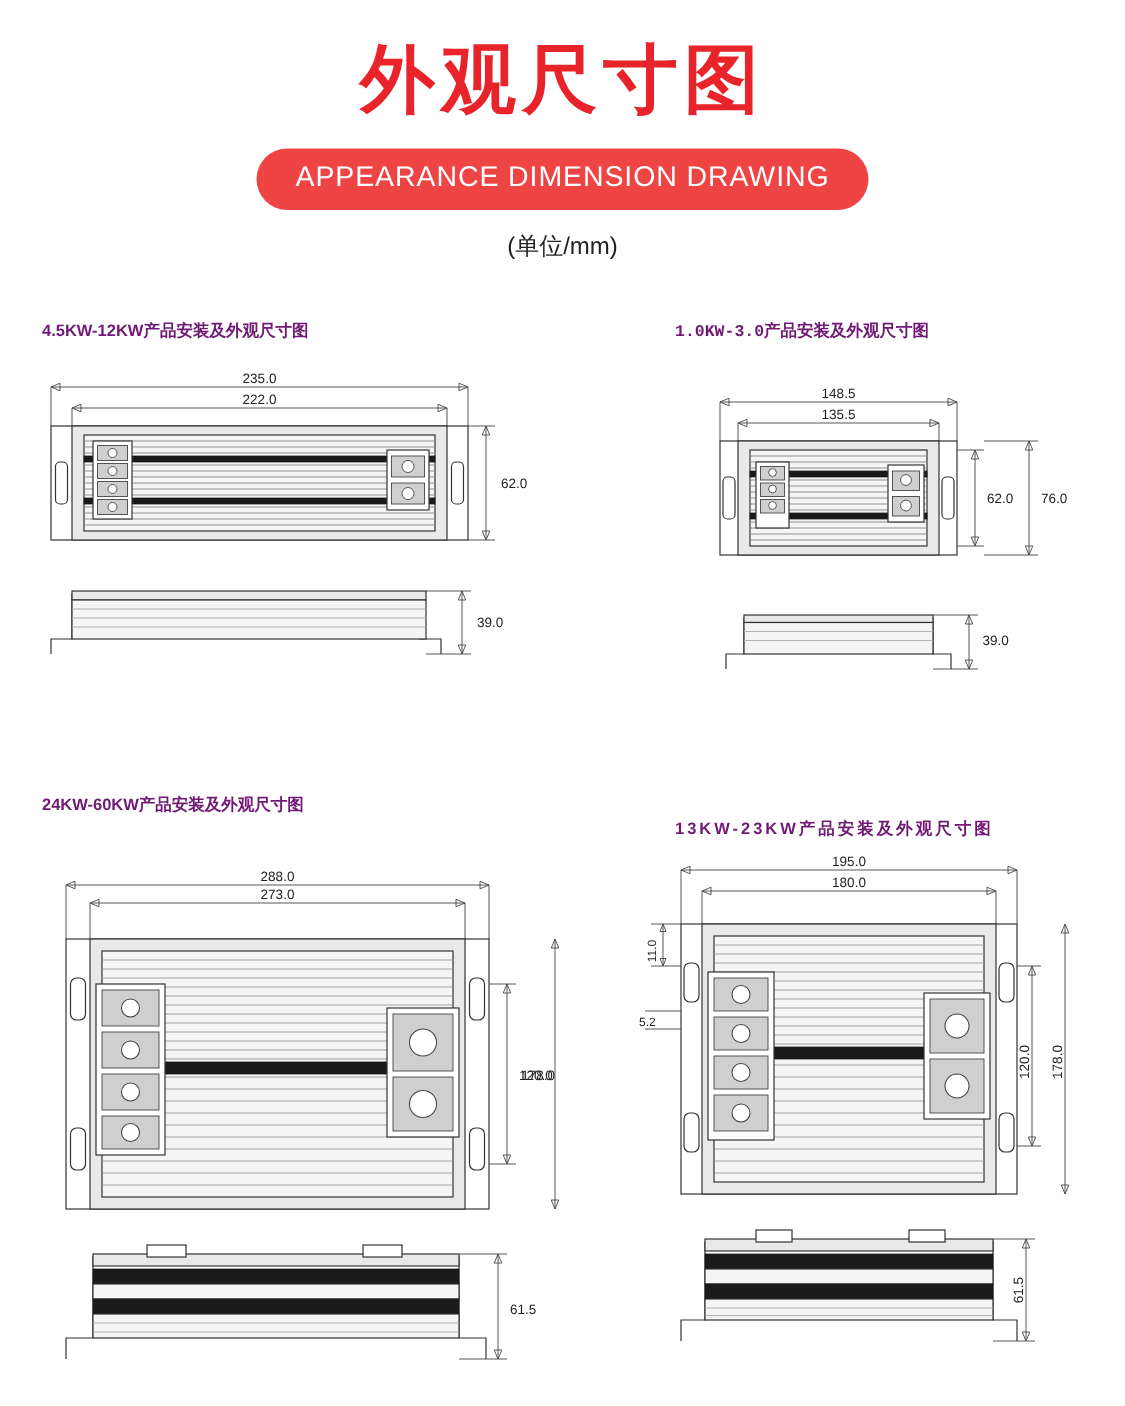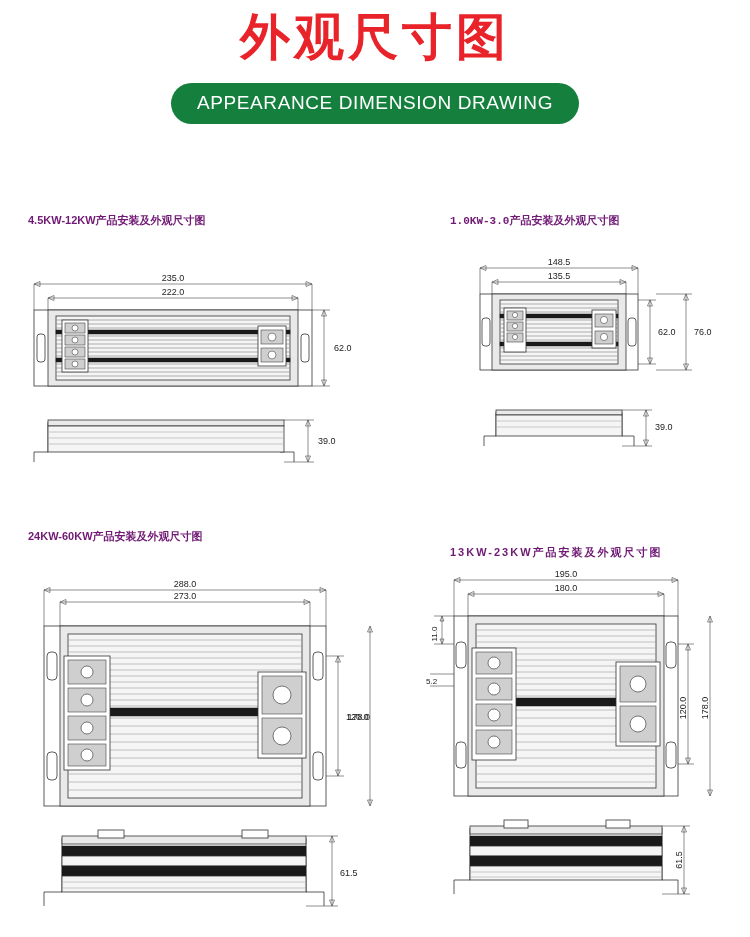--- a/index.html
+++ b/index.html
@@ -12,34 +12,34 @@
     height: 937px;
     position: relative;
     font-family: "Liberation Sans", sans-serif;
     color: #111;
     overflow: hidden;
   }
 
   
   .header {
     text-align: center;
-    padding-top: 10px;
+    padding-top: 26px;
   }
   .main-title {
     font-size: 50px;
     font-weight: bold;
     color: #e8232a;
     letter-spacing: 4px;
     line-height: 1.1;
     margin: 0;
   }
   .pill {
     display: inline-block;
     margin-top: 18px;
-    background: #15803d;
+    background: #ef4444;
     color: #ffffff;
     font-size: 19px;
     letter-spacing: 0.6px;
     padding: 9px 26px 10px 26px;
     border-radius: 22px;
     white-space: nowrap;
   }
   .unit {
     margin-top: 14px;
     font-size: 16px;
@@ -75,31 +75,32 @@
   .fillwhite { fill: #ffffff; stroke: #333; stroke-width: 0.8; }
   .fillblack { fill: #1a1a1a; stroke: #1a1a1a; stroke-width: 0.5; }
   .fillmid { fill: #cfcfcf; stroke: #444; stroke-width: 0.6; }
 </style>
 </head>
 <body>
 
 <div class="header">
   <h1 class="main-title">外观尺寸图</h1>
   <div class="pill">APPEARANCE DIMENSION DRAWING</div>
+  <div class="unit">(单位/mm)</div>
 </div>
 
 <div class="sec-title" style="left:28px; top:213px;">4.5KW-12KW产品安装及外观尺寸图</div>
 
 <div class="sec-title" style="left:450px; top:213px;font-family:Liberation Mono, monospace;">1.0KW-3.0产品安装及外观尺寸图</div>
 
 <div class="sec-title" style="left:28px; top:529px;">24KW-60KW产品安装及外观尺寸图</div>
 
 <div class="sec-title spaced" style="left:450px; top:529px;margin-top:16px;">13KW-23KW产品安装及外观尺寸图</div>
 
-<div class="pane" style="left:18px; top:262px;">
+<div class="pane" style="left:18px; top:236px;">
 <svg width="340" height="210" viewBox="0 0 340 210" xmlns="http://www.w3.org/2000/svg">
 
   <line class="ln-dim" x1="16" y1="22" x2="16" y2="48"></line>
   <line class="ln-dim" x1="294" y1="22" x2="294" y2="48"></line>
   <line class="ln-dim" x1="16" y1="22" x2="294" y2="22"></line>
   <path class="ln-dim" d="M16 22 l6 -2.5 v5 z" fill="#444"></path>
   <path class="ln-dim" d="M294 22 l-6 -2.5 v5 z" fill="#444"></path>
   <text class="dimtext" x="155" y="19" text-anchor="middle">235.0</text>
 
   <line class="ln-dim" x1="30" y1="36" x2="30" y2="48"></line>

